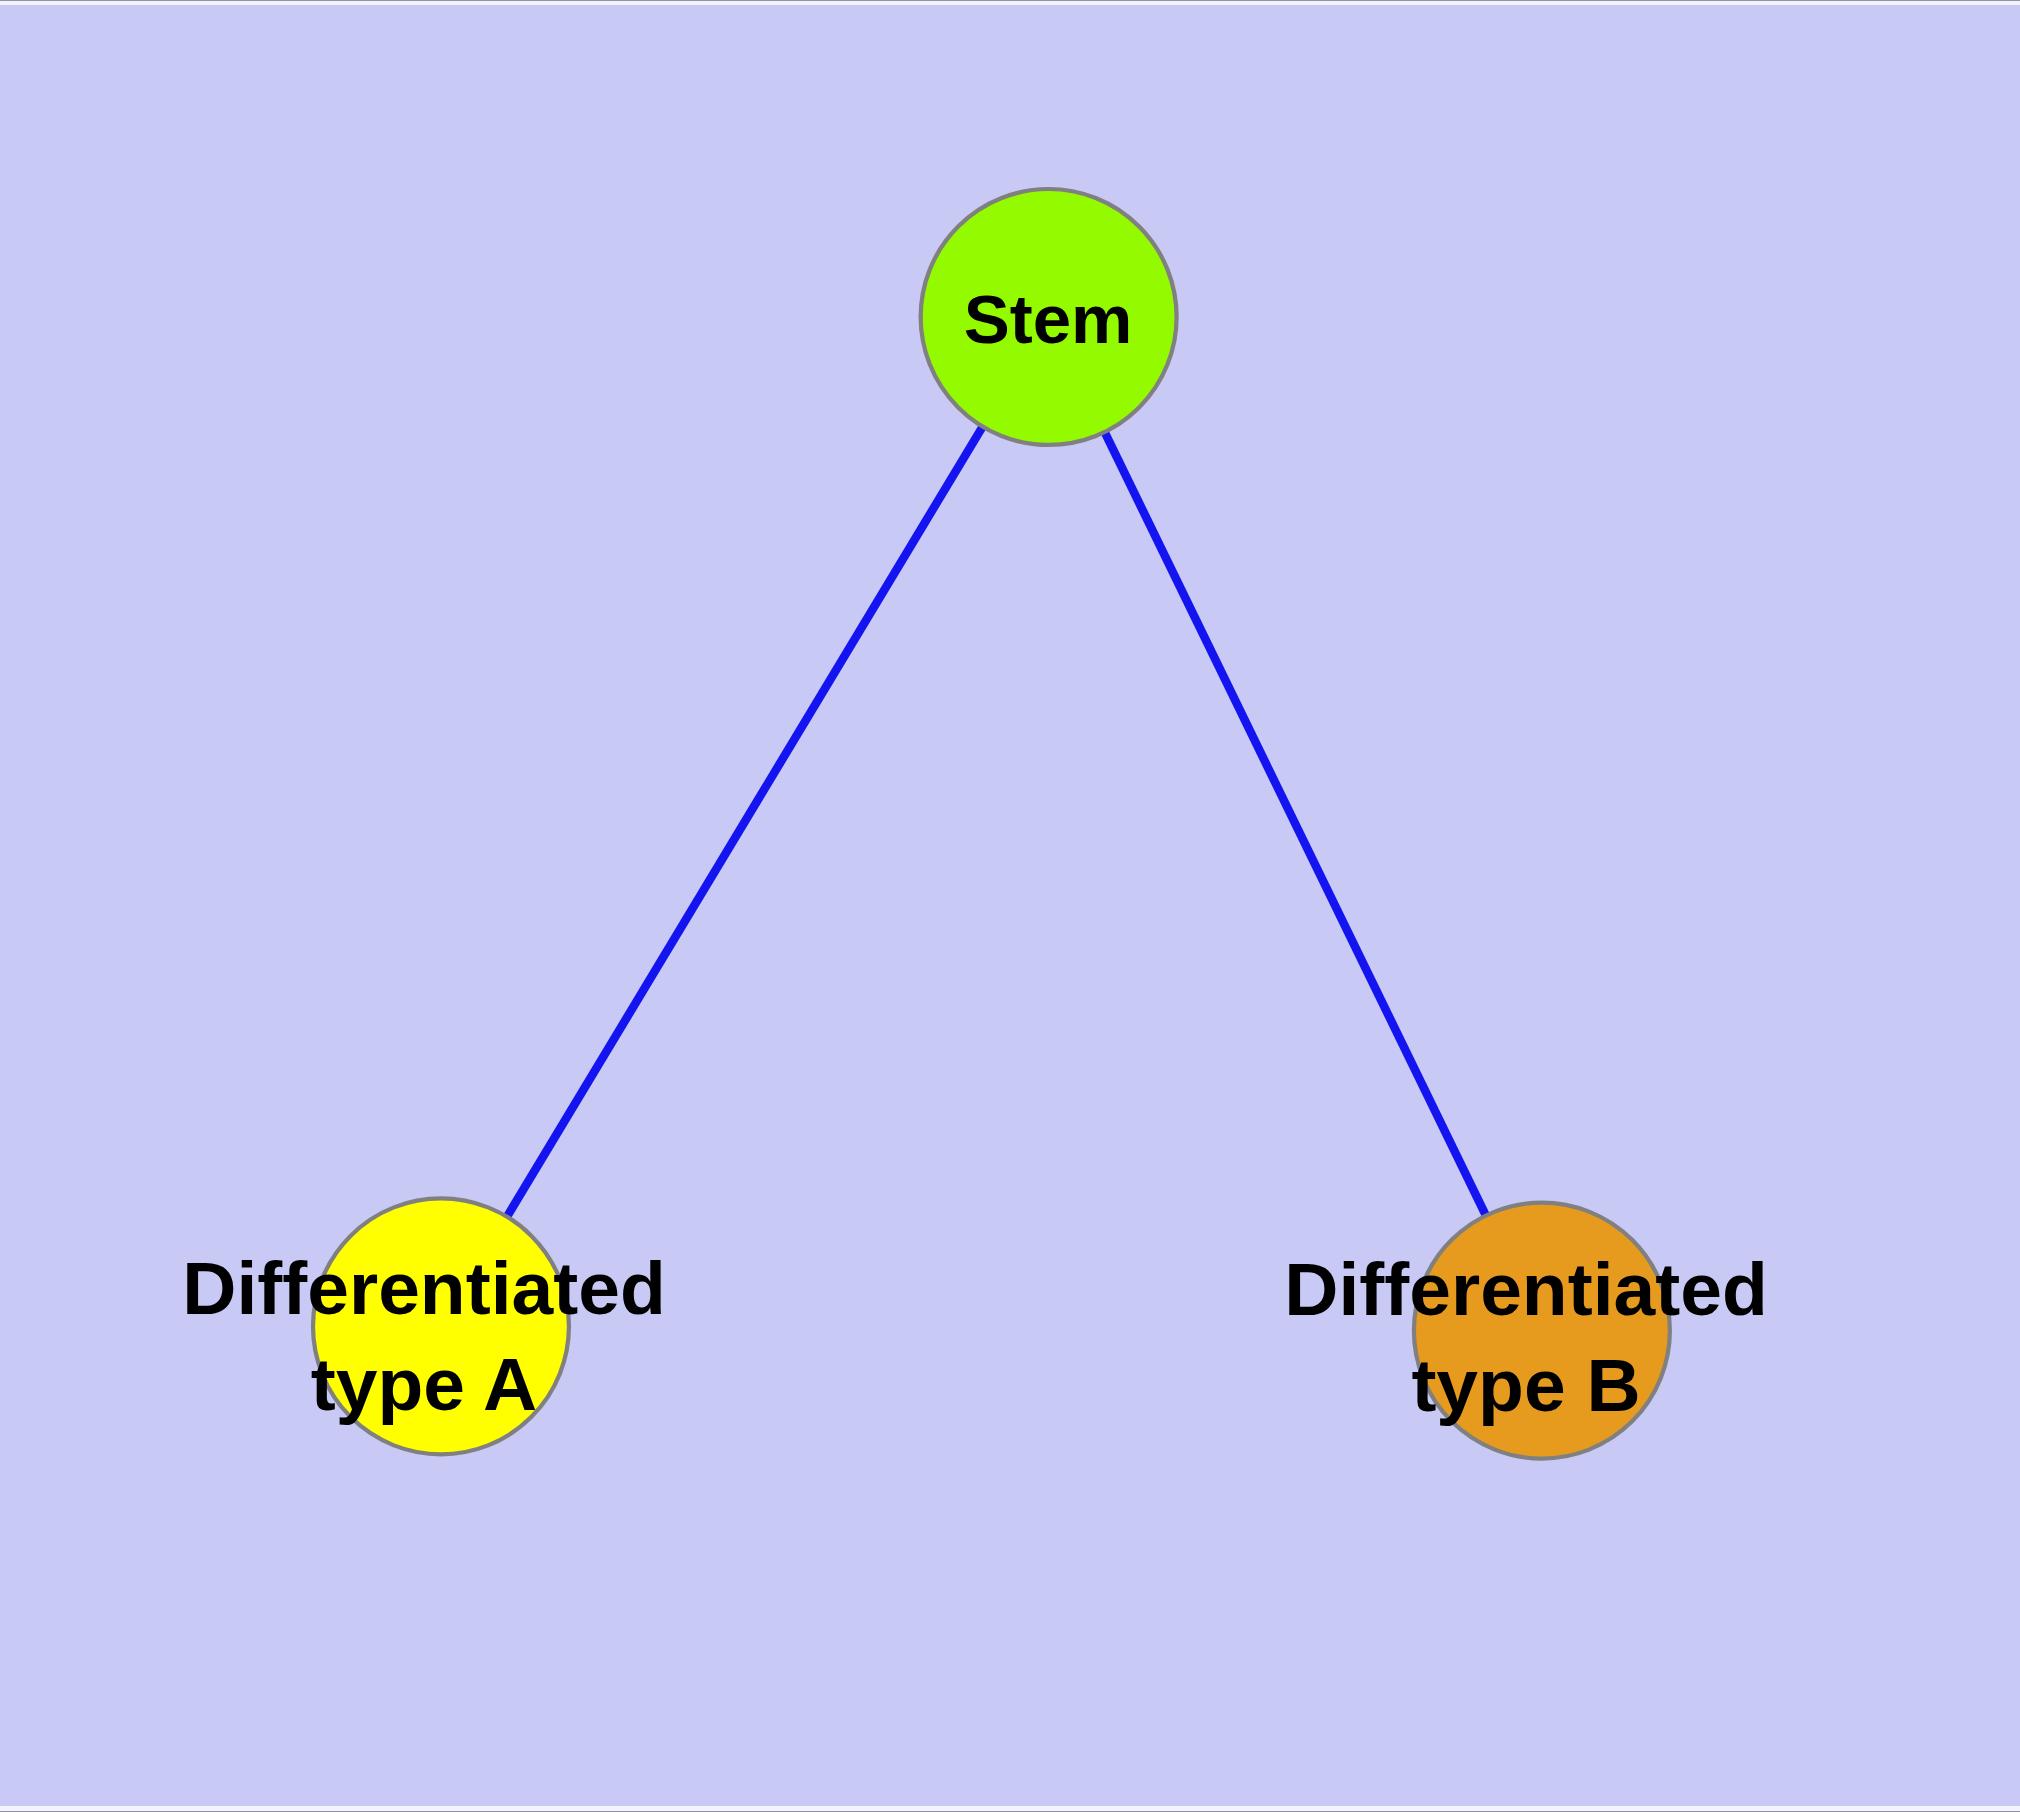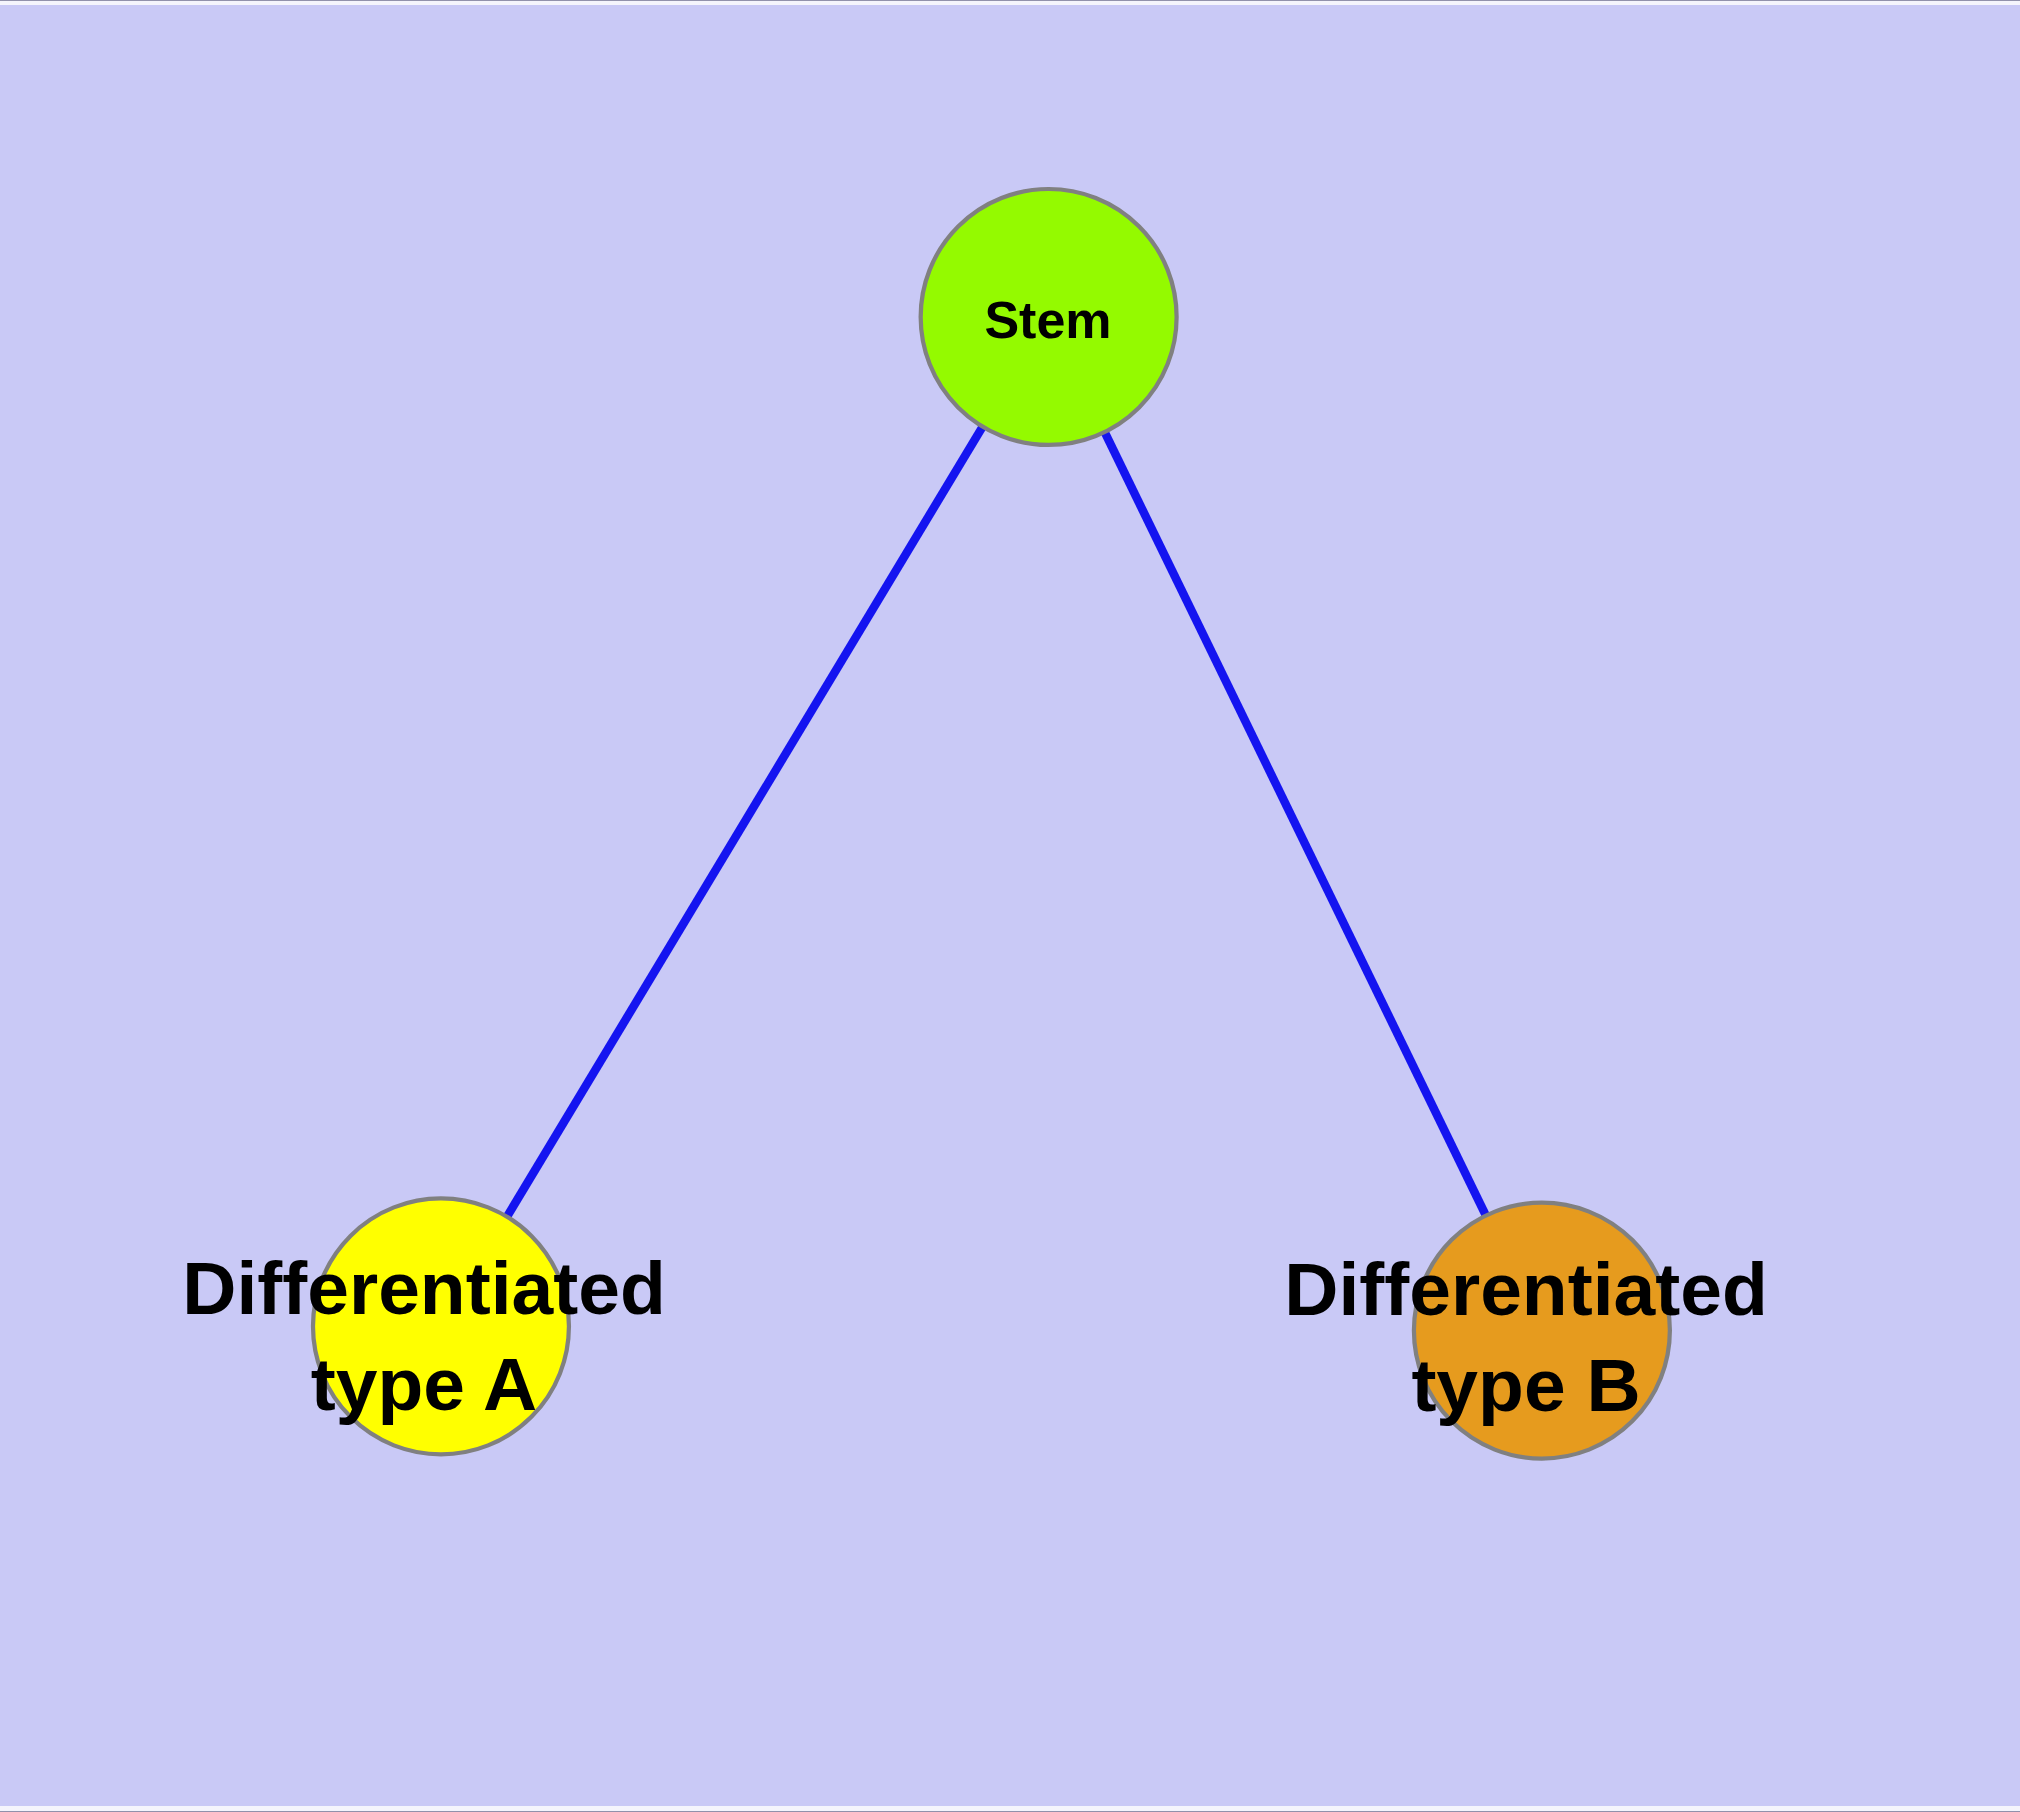--- a/index.html
+++ b/index.html
@@ -50,21 +50,21 @@
 
 <div class="canvas" id="canvas" style="background: rgb(201, 201, 246); width: 2021px; height: 1812px;">
   <svg class="graph-svg" id="graph" xmlns="http://www.w3.org/2000/svg" viewBox="0 0 2384 2138">
       <line x1="1237" y1="374" x2="520" y2="1565" stroke="#1414F0" stroke-width="10"></line>
       <line x1="1237" y1="374" x2="1819" y2="1570" stroke="#1414F0" stroke-width="10"></line>
       <circle cx="1237" cy="374" r="151" fill="#94FA00" stroke="#808080" stroke-width="5"></circle>
       <circle cx="520" cy="1565" r="151" fill="#FFFF00" stroke="#808080" stroke-width="5"></circle>
       <circle cx="1819" cy="1570" r="151" fill="#E69B1E" stroke="#808080" stroke-width="5"></circle>
     </svg>
   <div id="labels">
-      <div class="node-label" style="left: 1048px; top: 320px; color: rgb(0, 0, 0); font-size: 52px; line-height: 96px; font-weight: bold;">Stem</div>
+      <div class="node-label" style="left: 1048px; top: 320px; color: rgb(0, 0, 0); font-size: 69px; line-height: 96px; font-weight: bold;">Stem</div>
       <div class="node-label" style="left: 424px; top: 1336px; color: rgb(0, 0, 0); font-size: 75px; line-height: 96px; font-weight: bold;">Differentiated
 type A</div>
       <div class="node-label" style="left: 1526px; top: 1337px; color: rgb(0, 0, 0); font-size: 75px; line-height: 96px; font-weight: bold;">Differentiated
 type B</div>
     </div>
   <div class="frame-top" id="frameTop" style="background: rgb(244, 244, 252); border-top-color: rgb(145, 145, 171);"></div>
   <div class="frame-bottom" id="frameBottom" style="background: rgb(244, 244, 252); border-bottom-color: rgb(145, 145, 171);"></div>
 </div>
 
 

